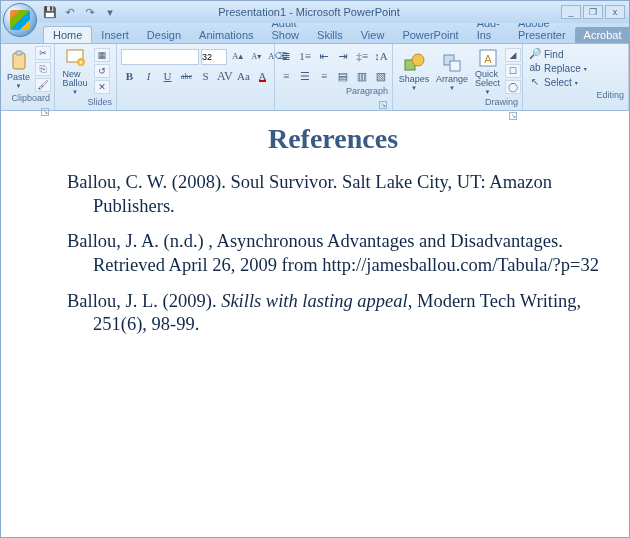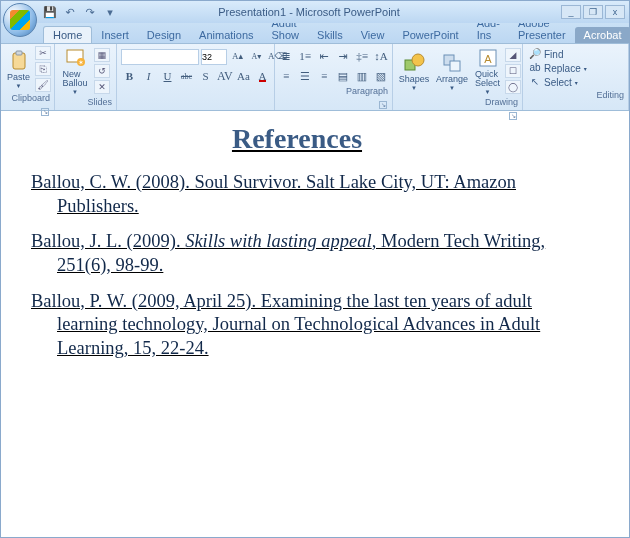--- a/index.html
+++ b/index.html
@@ -32,21 +32,21 @@
   .smallcol { display:flex; flex-direction:column; gap:2px; justify-content:center; }
   .smallbtn { width:16px; height:14px; border:1px solid #c7d8ea; background:#eef5fc; font-size:9px; line-height:12px; text-align:center; color:#557; cursor:pointer;}
   .fontrow { display:flex; gap:2px; align-items:center; }
   .fontname { width:78px; height:16px; border:1px solid #b7cee6; background:#fff; font-size:9px; padding-left:3px; color:#888;}
   .fontsize { width:26px; height:16px; border:1px solid #b7cee6; background:#fff; font-size:9px; }
   .btnrow { display:flex; gap:2px; }
   .ibtn { width:17px; height:17px; border:1px solid transparent; font-size:11px; text-align:center; line-height:15px; color:#425d7d; font-family:"Times New Roman",serif; cursor:pointer;}
   .edit-item { display:flex; align-items:center; gap:3px; font-size:10px; color:#3a5b85; padding:1px 2px; cursor:pointer; white-space:nowrap;}
   .edit-item .ic { width:12px; height:12px; font-size:10px; text-align:center; }
   
-  .stage { flex:1; background:#fff; display:flex; justify-content:flex-start; align-items:flex-start; overflow:hidden;text-decoration:underline; }
+  .stage { flex:1; background:#fff; display:flex; justify-content:flex-end; align-items:flex-start; overflow:hidden; }
   .slide { width: 592px; background:#fff; padding: 12px 30px 20px 30px; font-family:"Times New Roman", serif; color:#12294a; }
   .slide h1 { font-size:28px; font-weight:bold; color:#3a5b85; text-align:center; margin-bottom:16px; font-family:"Times New Roman",serif; }
   .ref { font-size:18.5px; line-height:1.28; margin-bottom:12px; text-indent:-26px; padding-left:26px; color:#12294a; }
   .ref .ital { font-style:italic; }
   svg { display:block; }
 </style>
 </head>
 <body>
 
 <div class="window">
@@ -234,18 +234,18 @@
       </div>
       <div class="group-label">Editing</div>
     </div>
 
   </div>
 
   <div class="stage">
     <div class="slide">
       <h1>References</h1>
       <p class="ref"><span>Ballou, C. W. (2008). Soul Survivor. Salt Lake City, UT: Amazon Publishers.</span><span class="ital"></span><span></span></p>
+      <p class="ref"><span>Ballou, J. A. (n.d.) , Asynchronous Advantages and Disadvantages. Retrieved April 26, 2009 from http://jamesballou.com/Tabula/?p=32</span><span class="ital"></span><span></span></p>
       <p class="ref"><span>Ballou, J. L. (2009). </span><span class="ital">Skills with lasting appeal</span><span>, Modern Tech Writing, 251(6), 98-99.</span></p>
-      <p class="ref"><span>Ballou, P. W. (2009, April 25). Examining the last ten years of adult learning technology, Journal on Technological Advances in Adult Learning, 15, 22-24.</span><span class="ital"></span><span></span></p>
     </div>
   </div>
 
 </div>
 
 </body></html>

